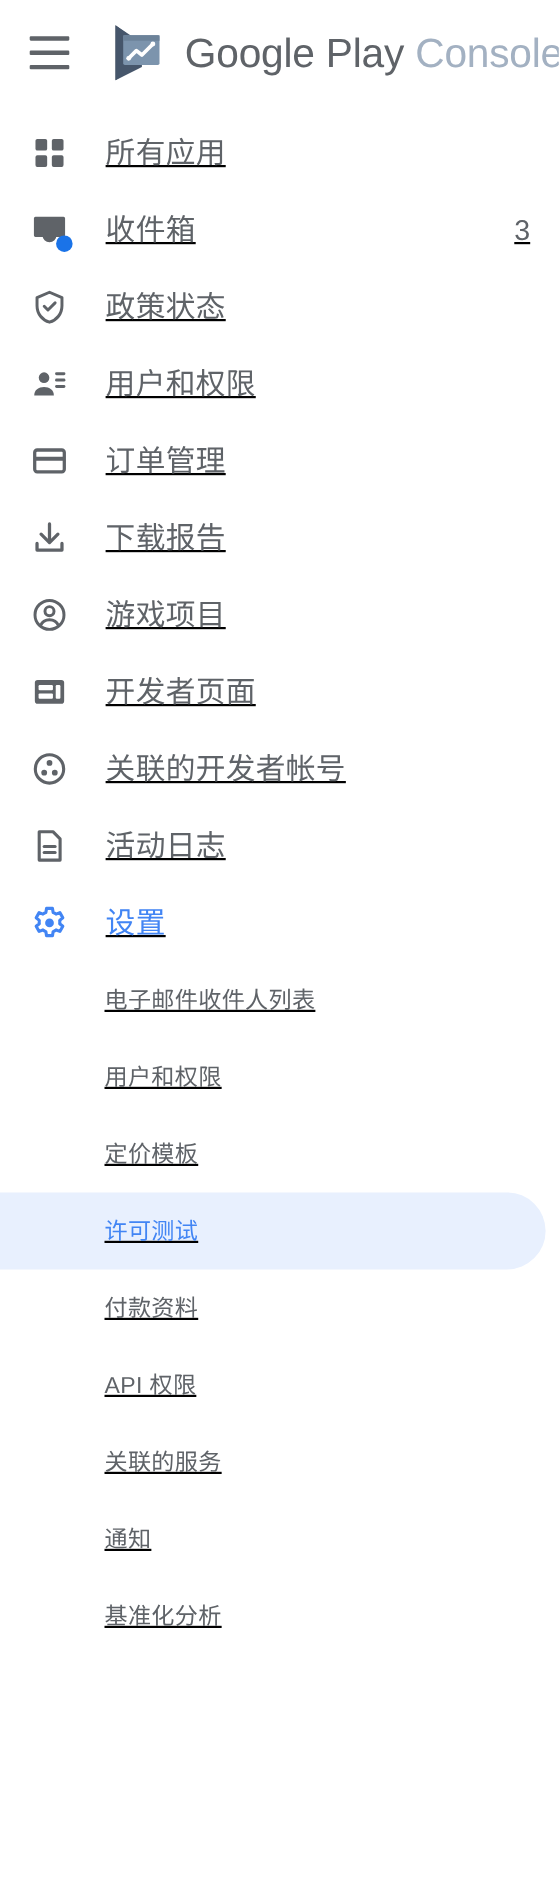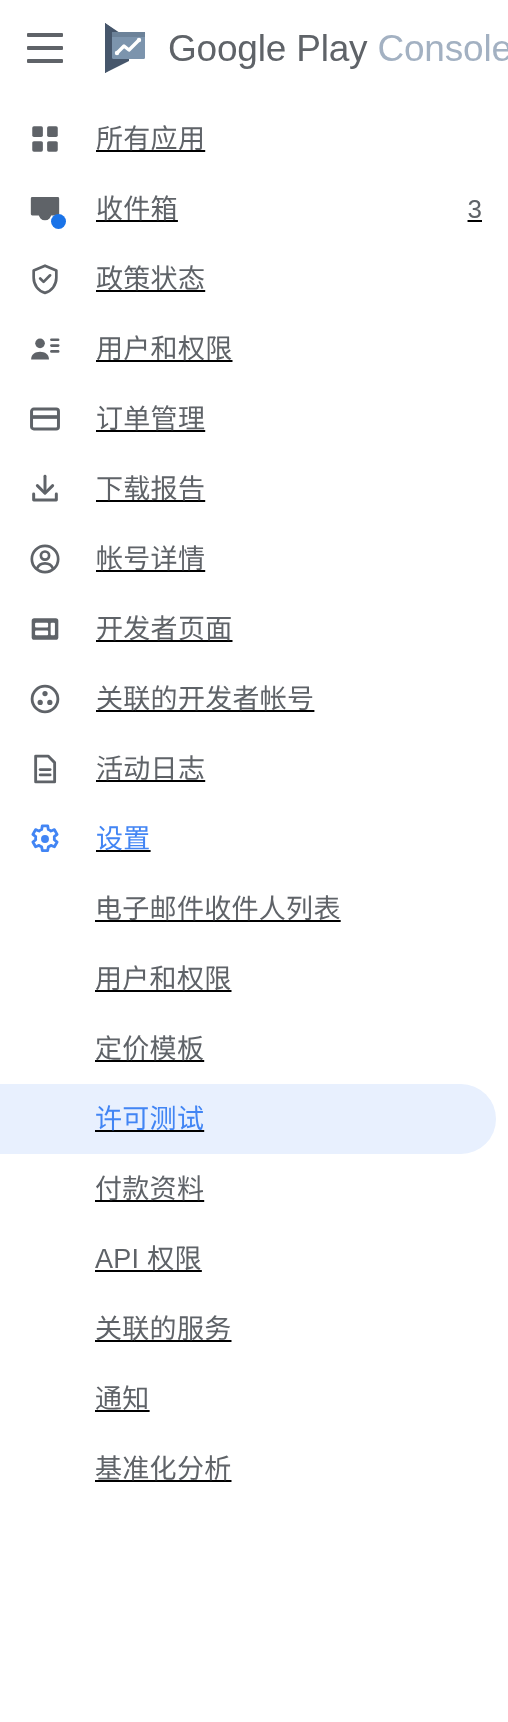--- a/index.html
+++ b/index.html
@@ -114,21 +114,21 @@
   
   .sub-item {
     height: 70px;
     display: flex;
     align-items: center;
     padding-left: 95px;
     cursor: pointer;
     position: relative;
   }
   .sub-label {
-    font-size: 27px;
+    font-size: 21px;
     color: #5f6368;
     white-space: nowrap;
     letter-spacing: 0.3px;
     line-height: 1;
     position: relative;
     z-index: 2;
   }
   .sub-item.selected {
     background: #e8f0fe;
     border-top-right-radius: 36px;
@@ -239,21 +239,21 @@
     </div>
 
     <div class="nav-item">
       <span class="nav-icon">
         <svg width="34" height="34" viewBox="0 0 24 24" fill="none" stroke="#5f6368" stroke-width="1.9">
           <circle cx="12" cy="12" r="9.3"></circle>
           <circle cx="12" cy="9.6" r="2.9"></circle>
           <path d="M6.3 18.8 C7.3 16.3 9.4 15.1 12 15.1 C14.6 15.1 16.7 16.3 17.7 18.8" stroke-linecap="round"></path>
         </svg>
       </span>
-      <span class="nav-label">帐号详情</span>
+      <span class="nav-label">游戏项目</span>
     </div>
 
     <div class="nav-item">
       <span class="nav-icon">
         <svg width="34" height="34" viewBox="0 0 24 24">
           <rect x="2.6" y="4.4" width="18.8" height="15.2" rx="1.8" fill="#5f6368"></rect>
           <rect x="5" y="7.6" width="9.2" height="3.4" rx="0.7" fill="#ffffff"></rect>
           <rect x="5" y="13" width="9.2" height="3.4" rx="0.7" fill="#ffffff"></rect>
           <rect x="16" y="7.6" width="3" height="8.8" rx="0.7" fill="#ffffff"></rect>
         </svg>

